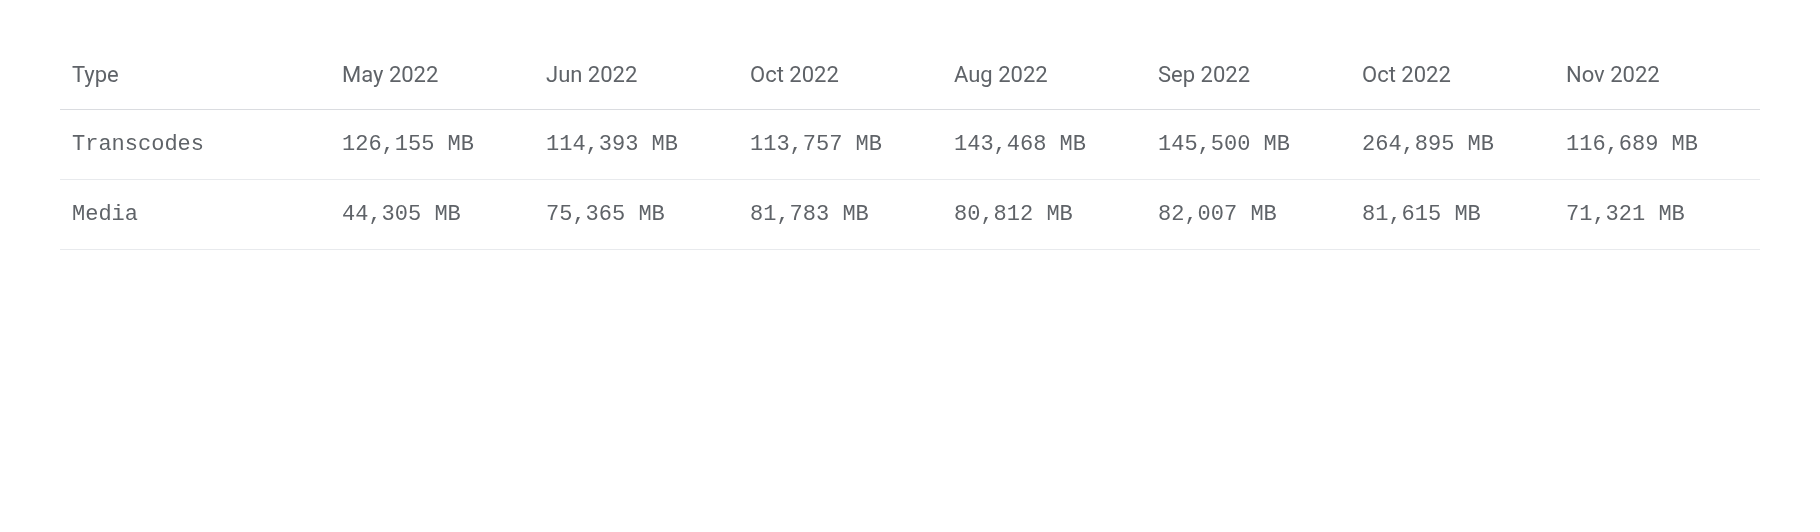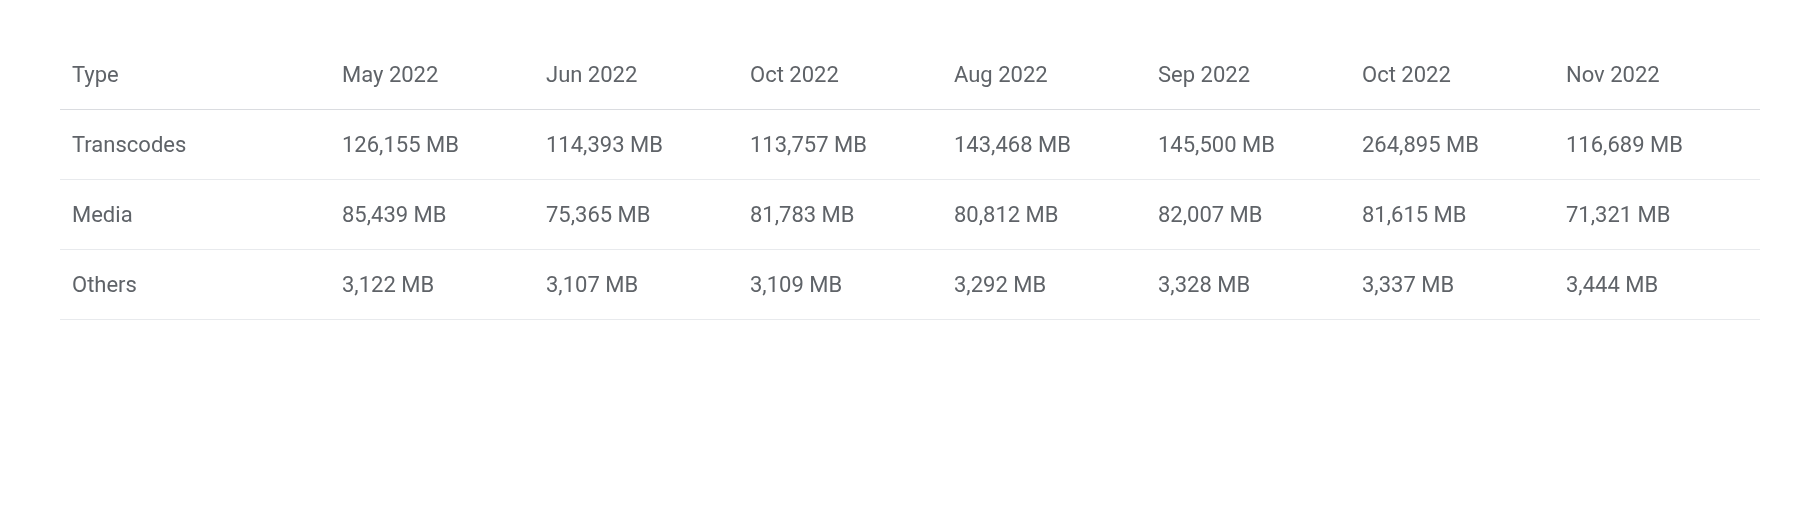--- a/index.html
+++ b/index.html
@@ -25,20 +25,21 @@
       font-size: 22px;
       color: #5f6368;
       white-space: nowrap;
     }
     th {
       border-bottom: 1px solid #dadce0;
       font-weight: 400;
     }
     tbody tr {
       border-bottom: 1px solid #e8eaed;
+      font-family: Liberation Mono, monospace;
     }
     th:first-child, td:first-child {
       width: 16%;
       padding-left: 12px;
     }
     th:not(:first-child), td:not(:first-child) {
       width: 12%;
     }
   </style>
 </head>
@@ -63,32 +64,22 @@
       <td>126,155 MB</td>
       <td>114,393 MB</td>
       <td>113,757 MB</td>
       <td>143,468 MB</td>
       <td>145,500 MB</td>
       <td>264,895 MB</td>
       <td>116,689 MB</td>
     </tr>
     <tr>
       <td>Media</td>
-      <td>85,439 MB</td>
+      <td>44,305 MB</td>
       <td>75,365 MB</td>
       <td>81,783 MB</td>
       <td>80,812 MB</td>
       <td>82,007 MB</td>
       <td>81,615 MB</td>
       <td>71,321 MB</td>
     </tr>
-    <tr>
-      <td>Others</td>
-      <td>3,122 MB</td>
-      <td>3,107 MB</td>
-      <td>3,109 MB</td>
-      <td>3,292 MB</td>
-      <td>3,328 MB</td>
-      <td>3,337 MB</td>
-      <td>3,444 MB</td>
-    </tr>
   </tbody>
 </table>
 
 </body></html>

